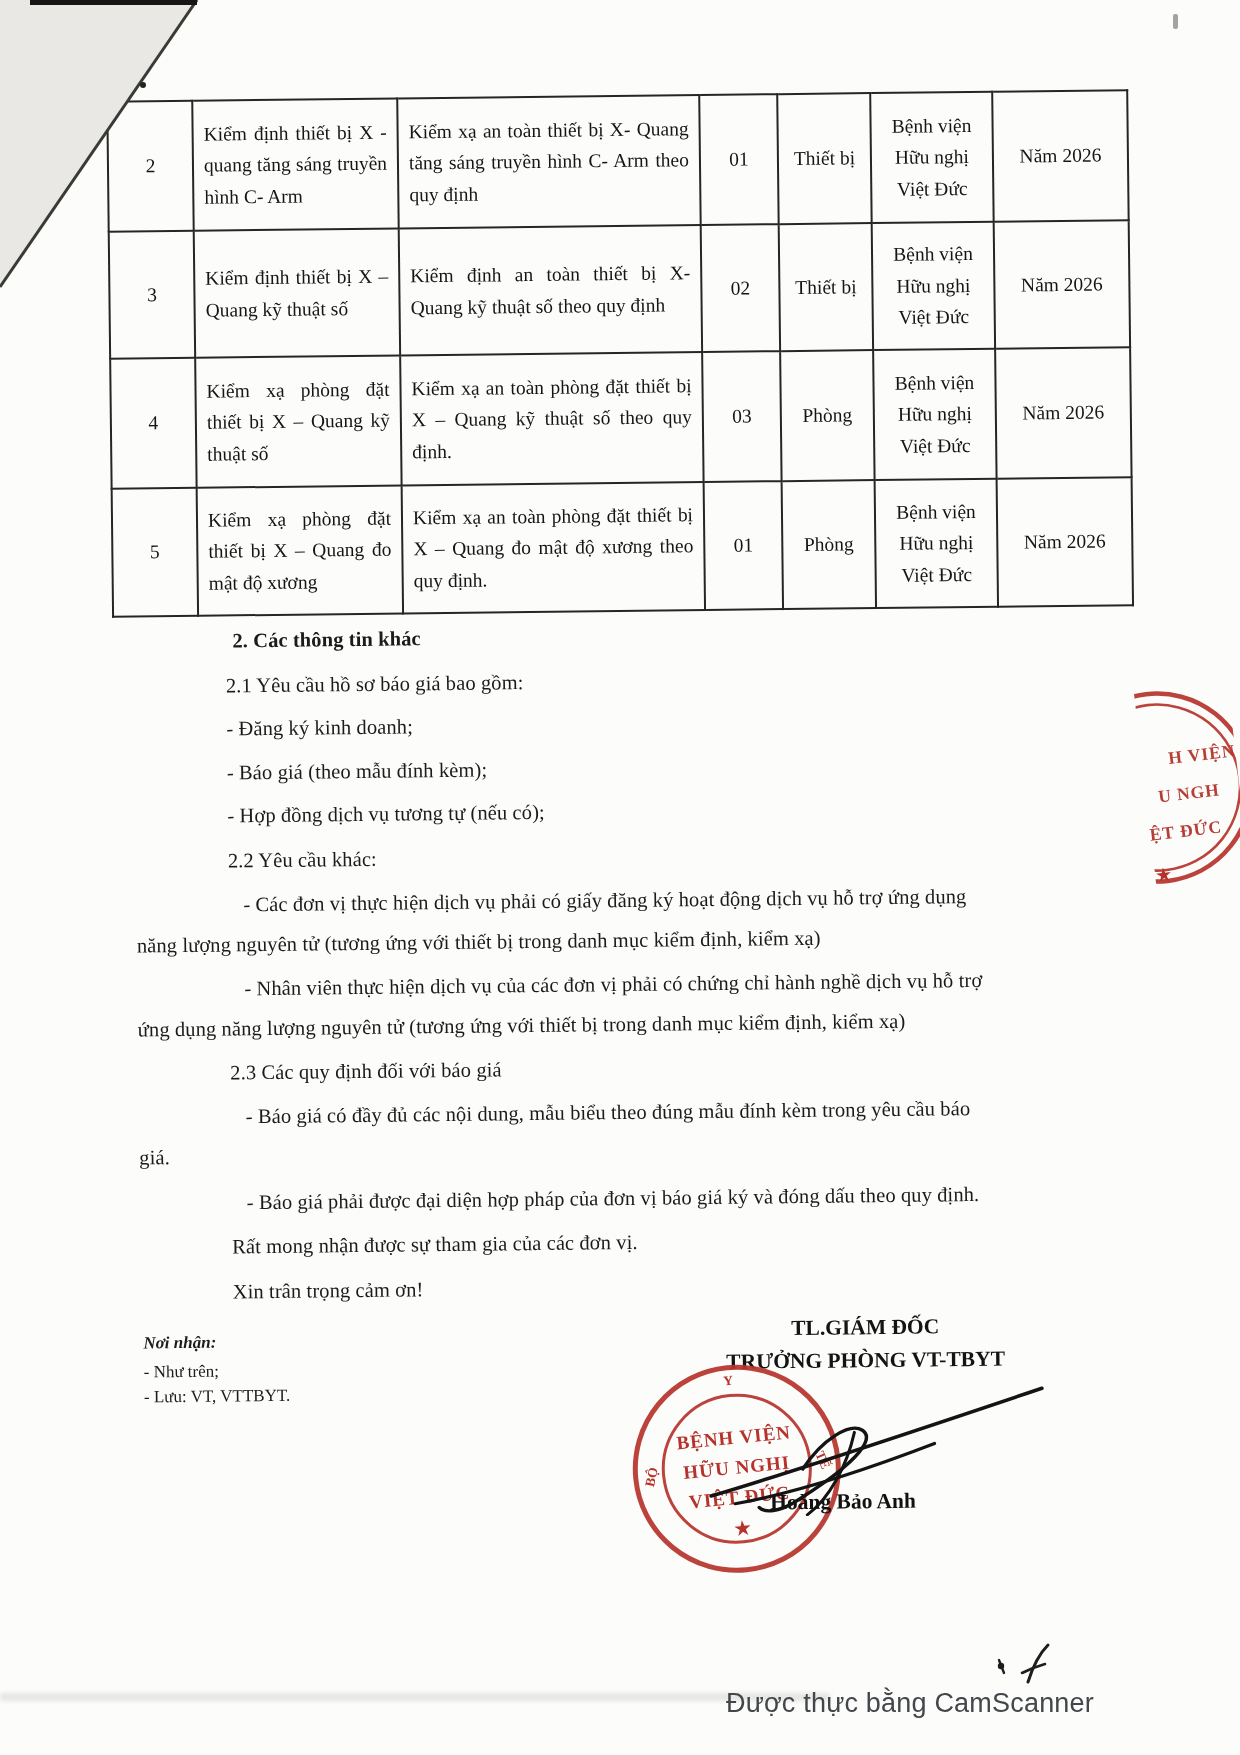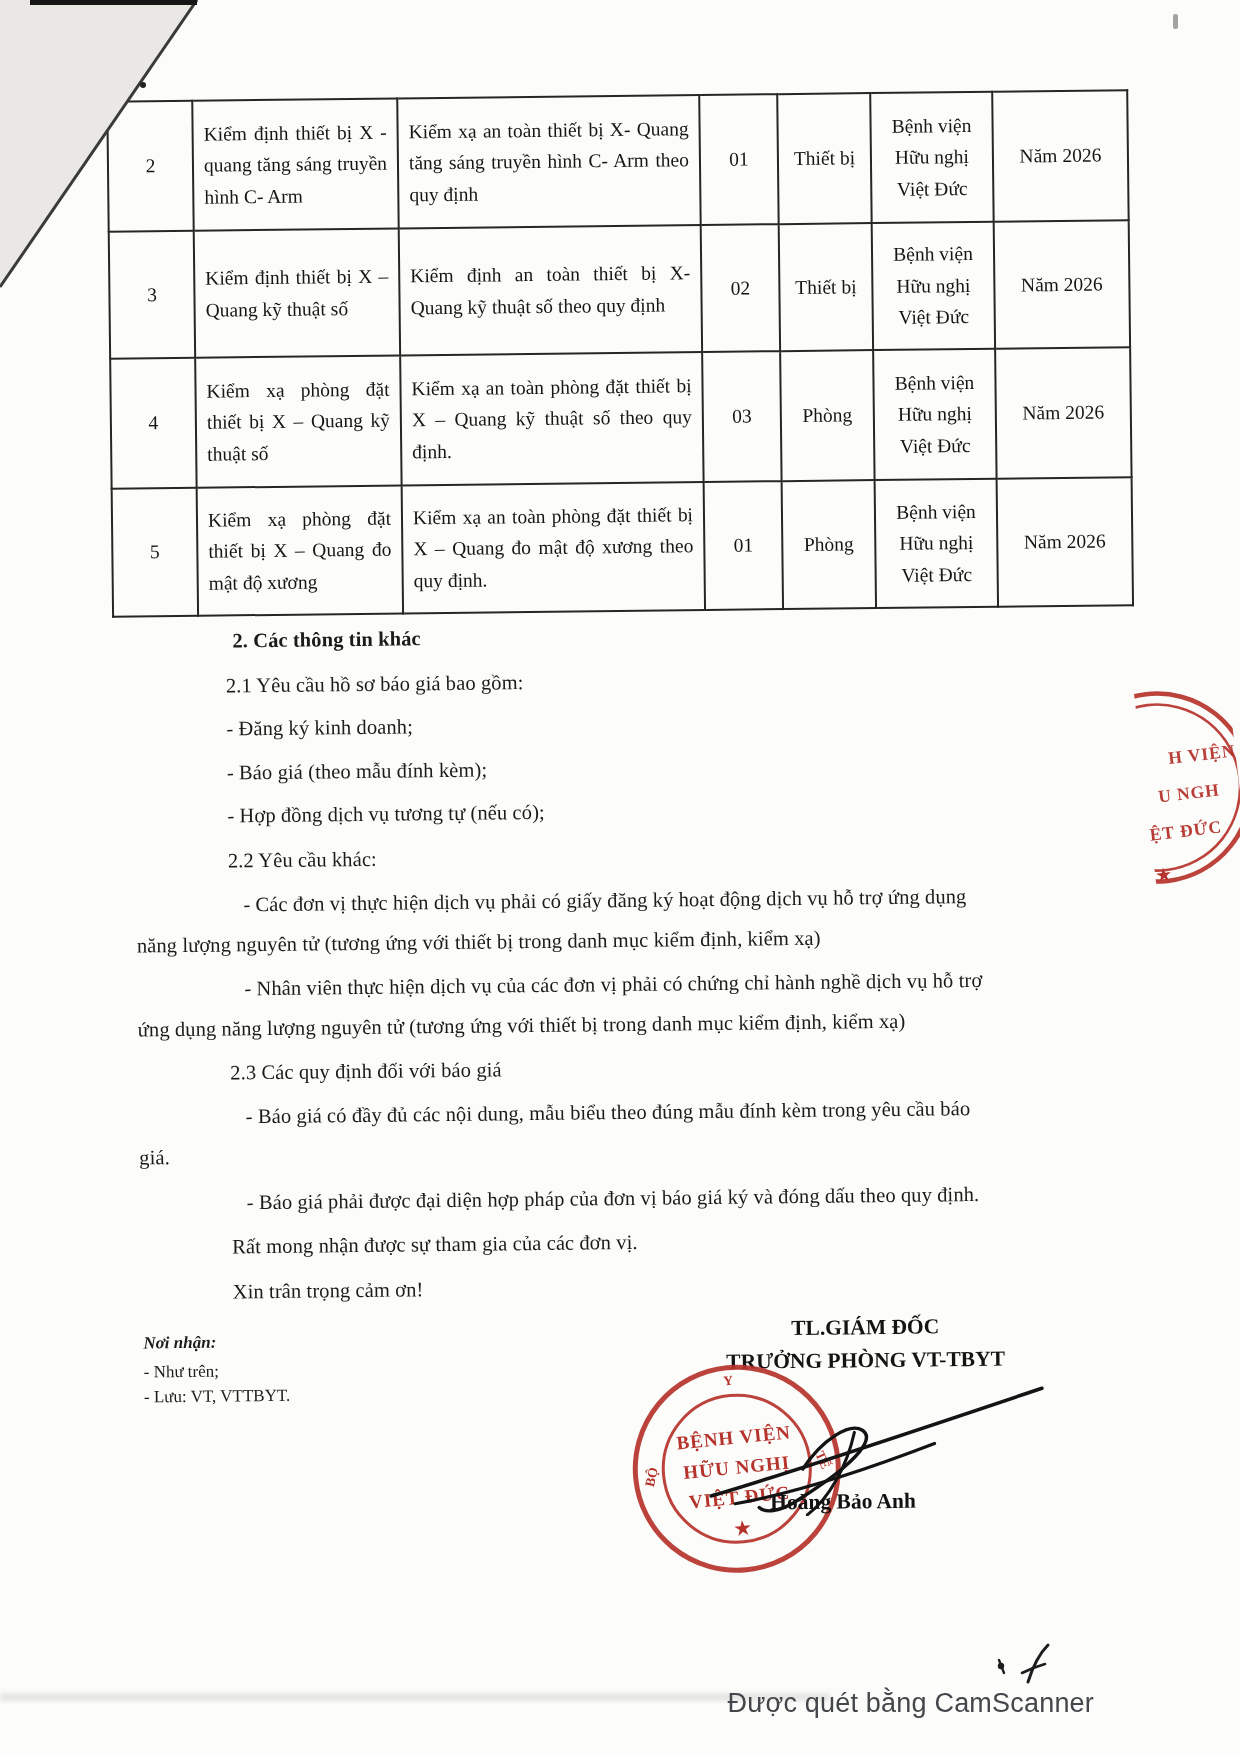--- a/index.html
+++ b/index.html
@@ -202,15 +202,15 @@
   <div id="bottom-shadow"></div>
   <div id="top-right-mark"></div>
 
   <svg id="pen-mark" width="62" height="48" viewBox="0 0 62 48">
     <circle cx="11" cy="24" r="3.2" fill="#1d1d1d"></circle>
     <path d="M 9,18 L 14,31" stroke="#1d1d1d" stroke-width="2.4" fill="none" stroke-linecap="round"></path>
     <path d="M 38,40 C 43,24 51,10 58,3" stroke="#1d1d1d" stroke-width="3" fill="none" stroke-linecap="round"></path>
     <path d="M 32,31 C 40,27 48,24 55,22" stroke="#1d1d1d" stroke-width="2.6" fill="none" stroke-linecap="round"></path>
   </svg>
 
-  <div id="camscanner-note">Được quét bằng CamScanner</div>
+  <div id="camscanner-note">Được thực bằng CamScanner</div>
 
 </div>
 
 </body></html>

